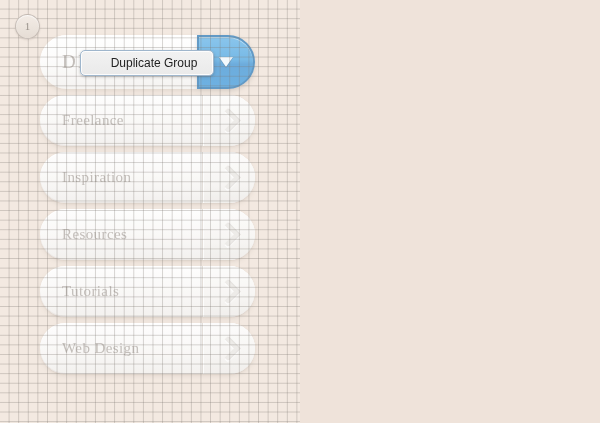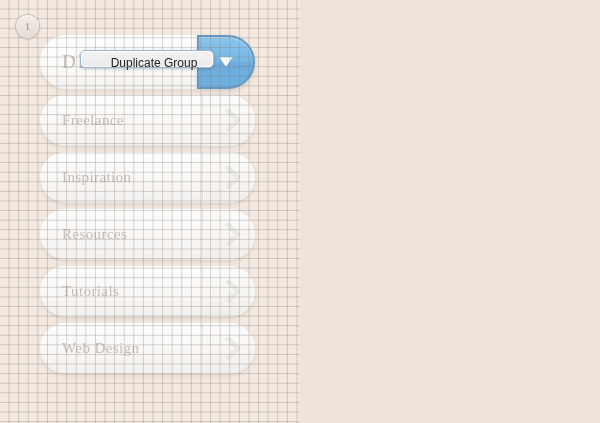--- a/index.html
+++ b/index.html
@@ -199,21 +199,21 @@
     border: 2px solid #1f6fae;
     background: linear-gradient(to bottom, #58ade4 0%, #3e9cdc 45%, #2e88cd 55%, #3090d5 100%);
   }
 
   
   #tooltip {
     position: absolute;
     left: 80px;
     top: 50px;
     width: 134px;
-    height: 18px;
+    height: 26px;
     box-sizing: border-box;
     background: linear-gradient(to bottom, #f2f2f2 0%, #eaeaea 100%);
     border: 1px solid #9fb6cc;
     border-radius: 5px;
     box-shadow: 0 0 0 1px rgba(255,255,255,0.85) inset,
                 0 1px 3px rgba(60,60,60,0.30);
     color: #222222;
     font-size: 12px;
     line-height: 24px;
     text-align: center;

